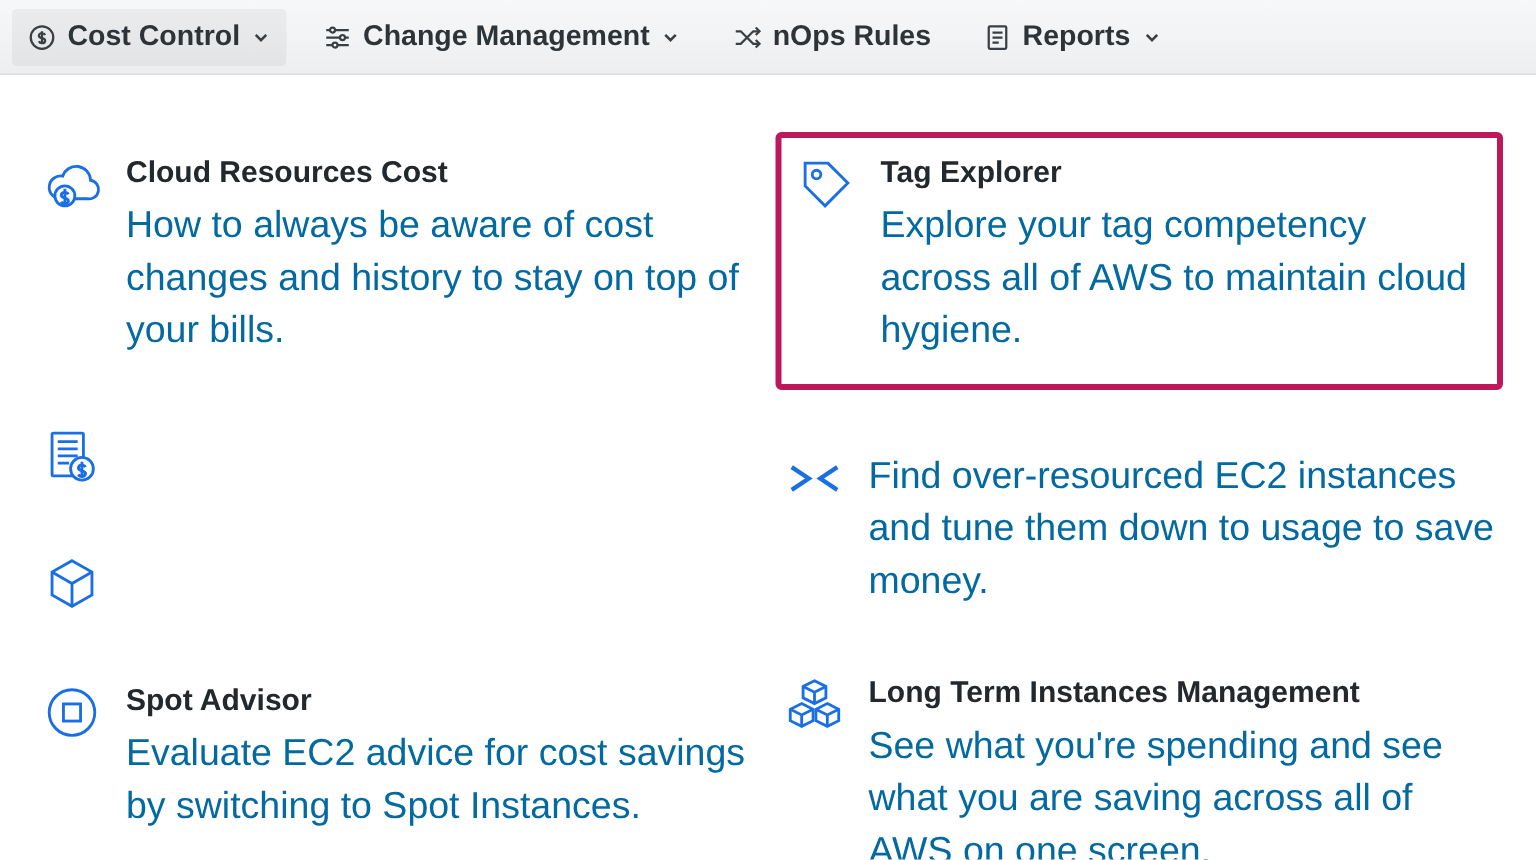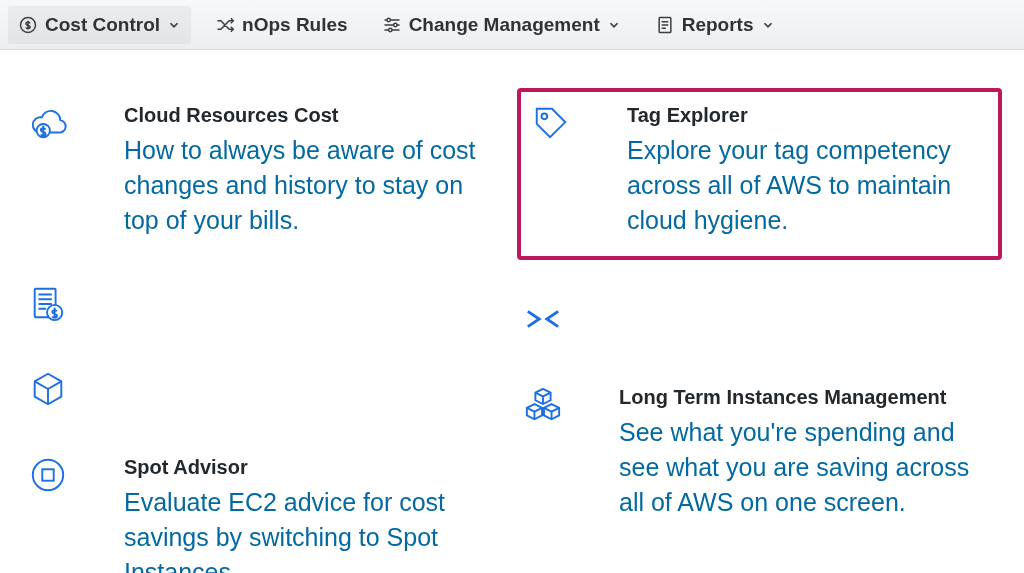--- a/index.html
+++ b/index.html
@@ -59,21 +59,21 @@
     .card-icon {
       width: 40px;
       height: 40px;
       flex: 0 0 40px;
       display: inline-flex;
       align-items: flex-start;
       justify-content: center;
       color: #1b6fe5;
     }
     .card-icon svg { width: 38px; height: 38px; }
-    .card-body { flex: 1; margin-left: 40px; }
+    .card-body { flex: 1; }
     .card-title {
       font-size: 20px;
       font-weight: 700;
       color: #23282d;
       margin-bottom: 6px;
     }
     .card-desc {
       font-size: 25px;
       line-height: 1.4;
       color: #0369a1;
@@ -94,47 +94,47 @@
     <span class="nav-icon chev">
       <svg viewBox="0 0 24 24" fill="none" stroke="currentColor" stroke-width="3">
           <path d="M6 9l6 6 6-6"></path>
         </svg>
     </span>
   </div>
 
   <div class="nav-item">
     <span class="nav-icon">
       <svg viewBox="0 0 24 24" fill="none" stroke="currentColor" stroke-width="1.8">
-        <path d="M3 7h4l10 10h4M3 17h4l10-10h4"></path>
-        <path d="M19 4l3 3-3 3M19 14l3 3-3 3"></path>
-      </svg>
-    </span>
-    <span>nOps Rules</span>
-  </div>
-
-  <div class="nav-item">
-    <span class="nav-icon">
-      <svg viewBox="0 0 24 24" fill="none" stroke="currentColor" stroke-width="1.8">
         <path d="M3 6h18M3 12h18M3 18h18"></path>
         <circle cx="8" cy="6" r="2" fill="#fff"></circle>
         <circle cx="16" cy="12" r="2" fill="#fff"></circle>
         <circle cx="10" cy="18" r="2" fill="#fff"></circle>
       </svg>
     </span>
     <span>Change Management</span>
     <span class="nav-icon chev">
       <svg viewBox="0 0 24 24" fill="none" stroke="currentColor" stroke-width="3">
           <path d="M6 9l6 6 6-6"></path>
         </svg>
     </span>
   </div>
 
   <div class="nav-item">
     <span class="nav-icon">
       <svg viewBox="0 0 24 24" fill="none" stroke="currentColor" stroke-width="1.8">
+        <path d="M3 7h4l10 10h4M3 17h4l10-10h4"></path>
+        <path d="M19 4l3 3-3 3M19 14l3 3-3 3"></path>
+      </svg>
+    </span>
+    <span>nOps Rules</span>
+  </div>
+
+  <div class="nav-item">
+    <span class="nav-icon">
+      <svg viewBox="0 0 24 24" fill="none" stroke="currentColor" stroke-width="1.8">
         <rect x="5" y="3" width="14" height="18" rx="1"></rect>
         <path d="M8 8h8M8 12h8M8 16h5"></path>
       </svg>
     </span>
     <span>Reports</span>
     <span class="nav-icon chev">
       <svg viewBox="0 0 24 24" fill="none" stroke="currentColor" stroke-width="3">
           <path d="M6 9l6 6 6-6"></path>
         </svg>
     </span>
@@ -210,20 +210,21 @@
     </div>
 
     <div class="card">
       <span class="card-icon">
         <svg viewBox="0 0 40 40" fill="none" stroke="currentColor" stroke-width="3">
           <path d="M4 12l12 8L4 28"></path>
           <path d="M36 12l-12 8 12 8"></path>
         </svg>
       </span>
       <div class="card-body">
+        <div class="card-desc">Find over-resourced EC2 instances and tune them down to usage to save money.</div>
       </div>
     </div>
 
     <div class="card">
       <span class="card-icon">
         <svg viewBox="0 0 40 40" fill="none" stroke="currentColor" stroke-width="2">
           <path d="M20 3l8 4v8l-8 4-8-4V7z"></path>
           <path d="M12 7l8 4 8-4M20 11v8"></path>
           <path d="M11 19l8 4v8l-8 4-8-4v-8z"></path>
           <path d="M3 23l8 4 8-4M11 27v8"></path>

